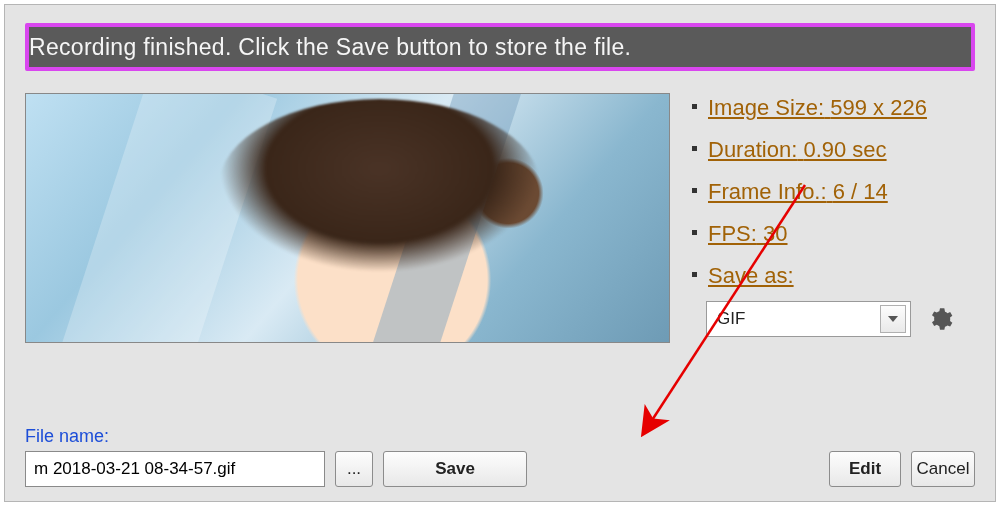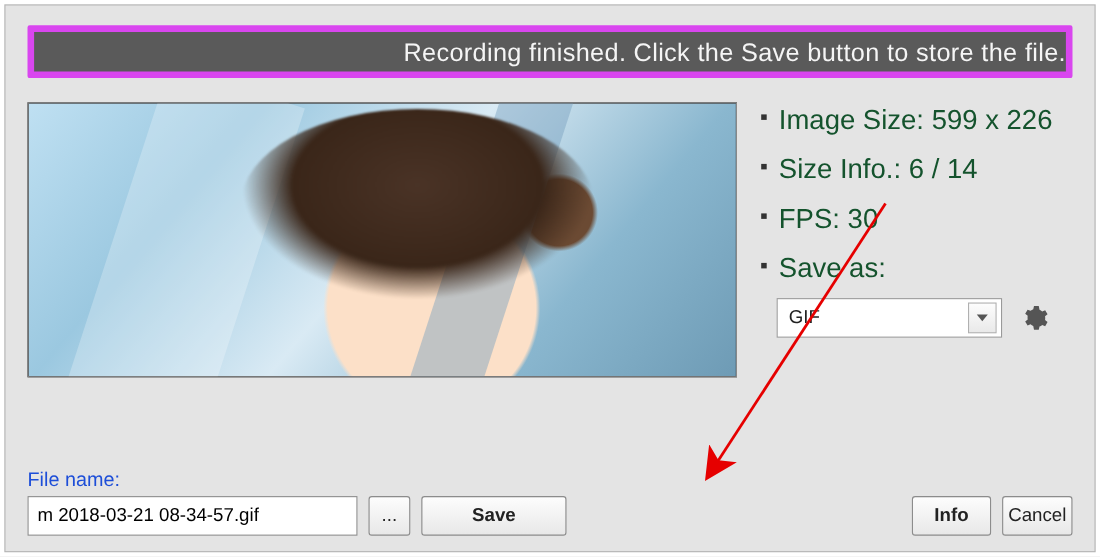--- a/index.html
+++ b/index.html
@@ -15,27 +15,27 @@
     width: 992px;
     height: 498px;
     background: #e4e4e4;
     border: 1px solid #b5b5b5;
     position: relative;
     padding: 18px 20px 14px 20px;
   }
   .banner {
     height: 48px;
     background: #5a5a5a;
-    border: 6px solid #d946ef;
+    border: 4px solid #d946ef;
     border-radius: 2px;
     color: #f5f5f5;
     font-size: 23px;
     display: flex;
     align-items: center;
-    justify-content: flex-end;
+    justify-content: flex-start;
     letter-spacing: 0.3px;
   }
   .content {
     display: flex;
     margin-top: 22px;
     gap: 22px;
   }
   .preview {
     width: 645px;
     height: 250px;
@@ -71,25 +71,26 @@
   }
   .side {
     flex: 1;
     padding-top: 2px;
   }
   .info-list {
     list-style: none;
     margin: 0; padding: 0;
   }
   .info-list li {
-    font-size: 25px;
-    color: #14532d;
+    font-size: 22px;
+    color: #a16207;
     margin-bottom: 16px;
     padding-left: 16px;
     position: relative;
+    text-decoration: underline;
   }
   .info-list li::before {
     content: "";
     position: absolute; left: 0; top: 9px;
     width: 5px; height: 5px; background: #333;
   }
   .saveas-row {
     display: flex;
     align-items: center;
     gap: 10px;
@@ -150,21 +151,21 @@
     background: linear-gradient(#fdfdfd,#e8e8e8);
     border: 1px solid #8c8c8c;
     border-radius: 3px;
     cursor: pointer;
     color: #222;
     display: inline-flex;
     align-items: center;
     justify-content: center;
   }
   .btn.small { width: 38px; padding: 0; }
-  .btn.save { width: 132px; font-weight: 600; }
+  .btn.save { width: 144px; font-weight: 600; }
   .btn.edit { width: 72px; font-weight: 600; }
   .btn.cancel { width: 64px; }
   .btn.openf { width: 134px; }
   .spacer { flex: 1; }
   
   .arrow {
     position: absolute;
     pointer-events: none;
   }
   .arrow svg { overflow: visible; }
@@ -185,21 +186,25 @@
       <div class="hair"></div>
     </div>
 
     <div class="side">
       <ul class="info-list">
         <li>
           <span>Image Size:</span>
           <span>599 x 226</span>
         </li>
         <li>
-          <span>Size Info.:</span>
+          <span>Duration:</span>
+          <span>0.90 sec</span>
+        </li>
+        <li>
+          <span>Frame Info.:</span>
           <span>6 / 14</span>
         </li>
         <li>
           <span>FPS:</span>
           <span>30</span>
         </li>
         <li>Save as:</li>
       </ul>
 
       <div class="saveas-row">
@@ -218,21 +223,21 @@
     </div>
   </div>
 
   <div class="bottom">
     <div class="fn-label">File name:</div>
     <div class="bottom-row">
       <input class="fn-input" type="text" value="m 2018-03-21 08-34-57.gif" style="">
       <button class="btn small">...</button>
       <button class="btn save">Save</button>
       <div class="spacer"></div>
-      <button class="btn edit">Info</button>
+      <button class="btn edit">Edit</button>
       <button class="btn cancel">Cancel</button>
     </div>
   </div>
 
   <div class="arrow" style="left:620px; top:170px;">
     <svg width="220" height="280">
       <defs>
         <marker id="ah" markerWidth="12" markerHeight="12" refX="9" refY="6" orient="auto">
           <path d="M0,0 L12,6 L0,12 L3,6 Z" fill="#e60000"></path>
         </marker>

